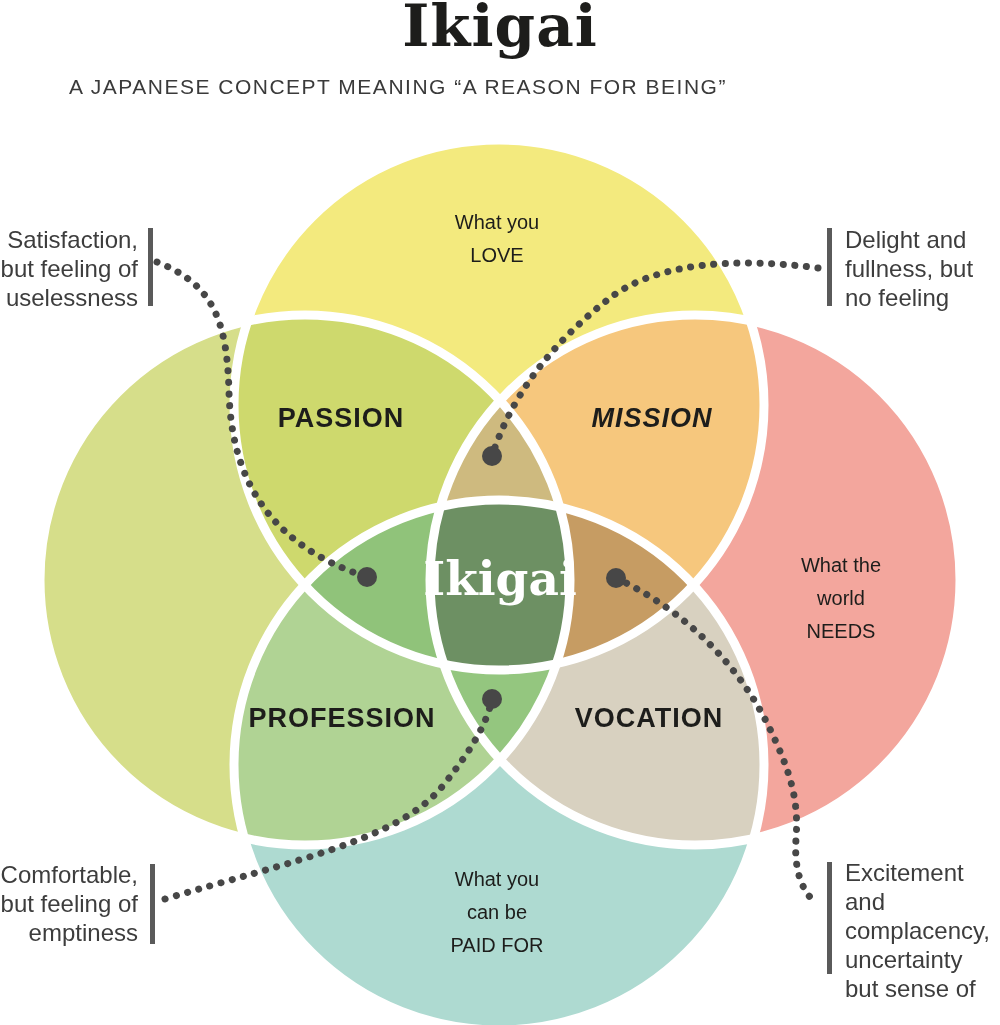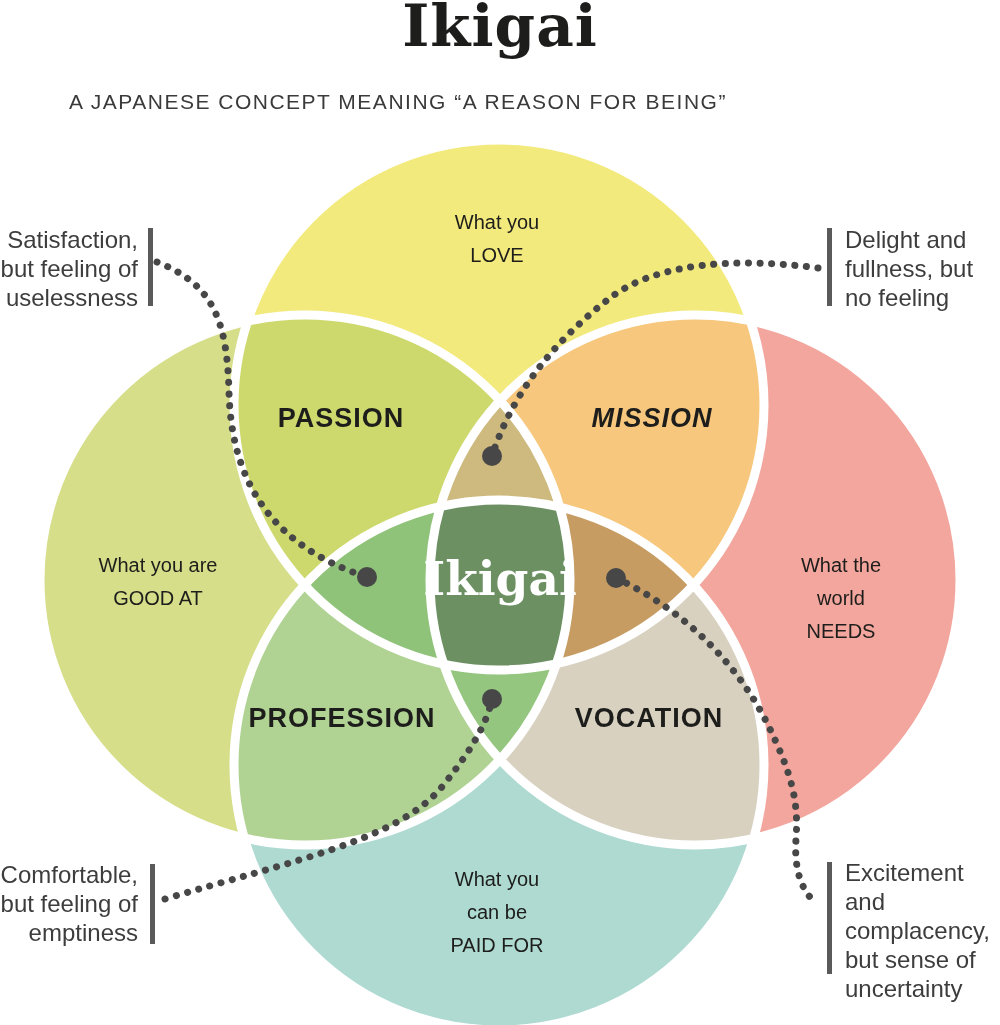--- a/index.html
+++ b/index.html
@@ -7,21 +7,21 @@
     position:relative;width:1000px;height:1025px;background:#ffffff;overflow:hidden;
     font-family:"Liberation Sans",sans-serif;
   }
   #venn-svg{position:absolute;left:0;top:0;}
   .title{
     position:absolute;left:0;top:-4px;width:1000px;text-align:center;
     font-family:"DejaVu Serif",serif;font-weight:700;font-size:58px;color:#1d1d1b;
     letter-spacing:1px;line-height:1.05;
   }
   .subtitle{
-    position:absolute;left:0;top:90px;width:796px;text-align:center;
+    position:absolute;left:0;top:75px;width:796px;text-align:center;
     font-size:21px;color:#3a3a3a;letter-spacing:1.5px;
   }
   .circle-label{
     position:absolute;transform:translateX(-50%);text-align:center;
     font-size:20px;color:#1d1d1b;line-height:33px;white-space:nowrap;
   }
   .circle-label .bold{font-weight:400;}
   .overlap-label{
     position:absolute;transform:translateX(-50%);text-align:center;
     font-size:27px;font-weight:700;color:#1d1d1b;letter-spacing:1px;white-space:nowrap;
@@ -127,24 +127,20 @@
     <circle cx="616" cy="578" r="10" fill="#474747"></circle>
   </svg>
 
   <div class="title">Ikigai</div>
   <div class="subtitle">A JAPANESE CONCEPT MEANING “A REASON FOR BEING”</div>
 
   <div class="circle-label" style="left:497px;top:206px;">
     <span class="line">What you</span>
     <span class="line bold">LOVE</span>
   </div>
-  <div class="circle-label" style="left:158px;top:549px;">
-    <span class="line">What you are</span>
-    <span class="line bold">GOOD AT</span>
-  </div>
   <div class="circle-label" style="left:841px;top:549px;">
     <span class="line">What the</span>
     <span class="line">world</span>
     <span class="line bold">NEEDS</span>
   </div>
   <div class="circle-label" style="left:497px;top:863px;">
     <span class="line">What you</span>
     <span class="line">can be</span>
     <span class="line bold">PAID FOR</span>
   </div>
@@ -173,18 +169,18 @@
   <div class="callout right-align" style="left:0;width:138px;top:860px;">
     <span class="line">Comfortable,</span>
     <span class="line">but feeling of</span>
     <span class="line">emptiness</span>
   </div>
   <div class="callout-bar" style="left:150px;top:864px;height:80px;"></div>
 
   <div class="callout left-align" style="left:845px;top:858px;">
     <span class="line">Excitement and</span>
     <span class="line">complacency,</span>
+    <span class="line">uncertainty</span>
     <span class="line">but sense of</span>
-    <span class="line">uncertainty</span>
   </div>
   <div class="callout-bar" style="left:827px;top:862px;height:112px;"></div>
 
 </div>
 
 </body></html>

